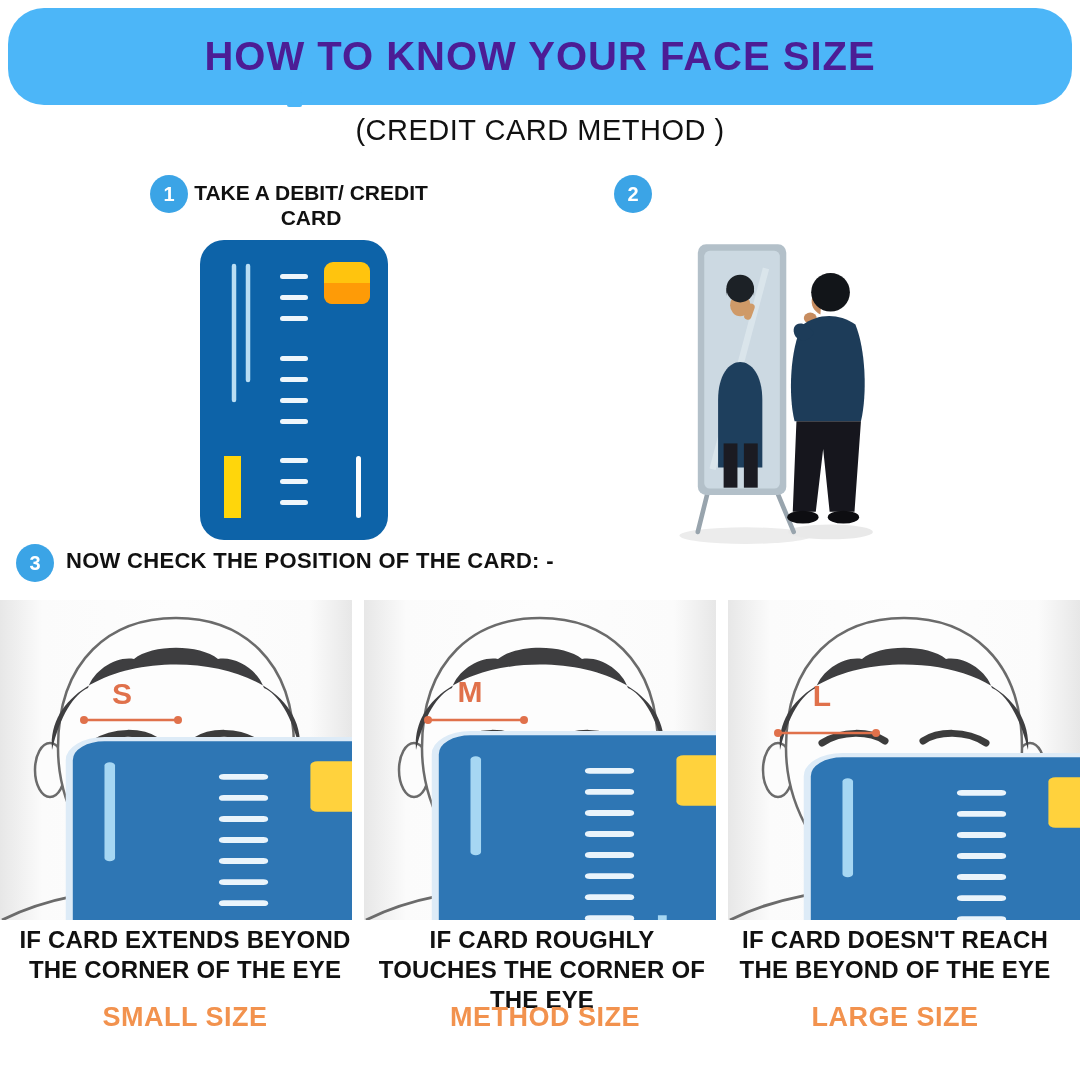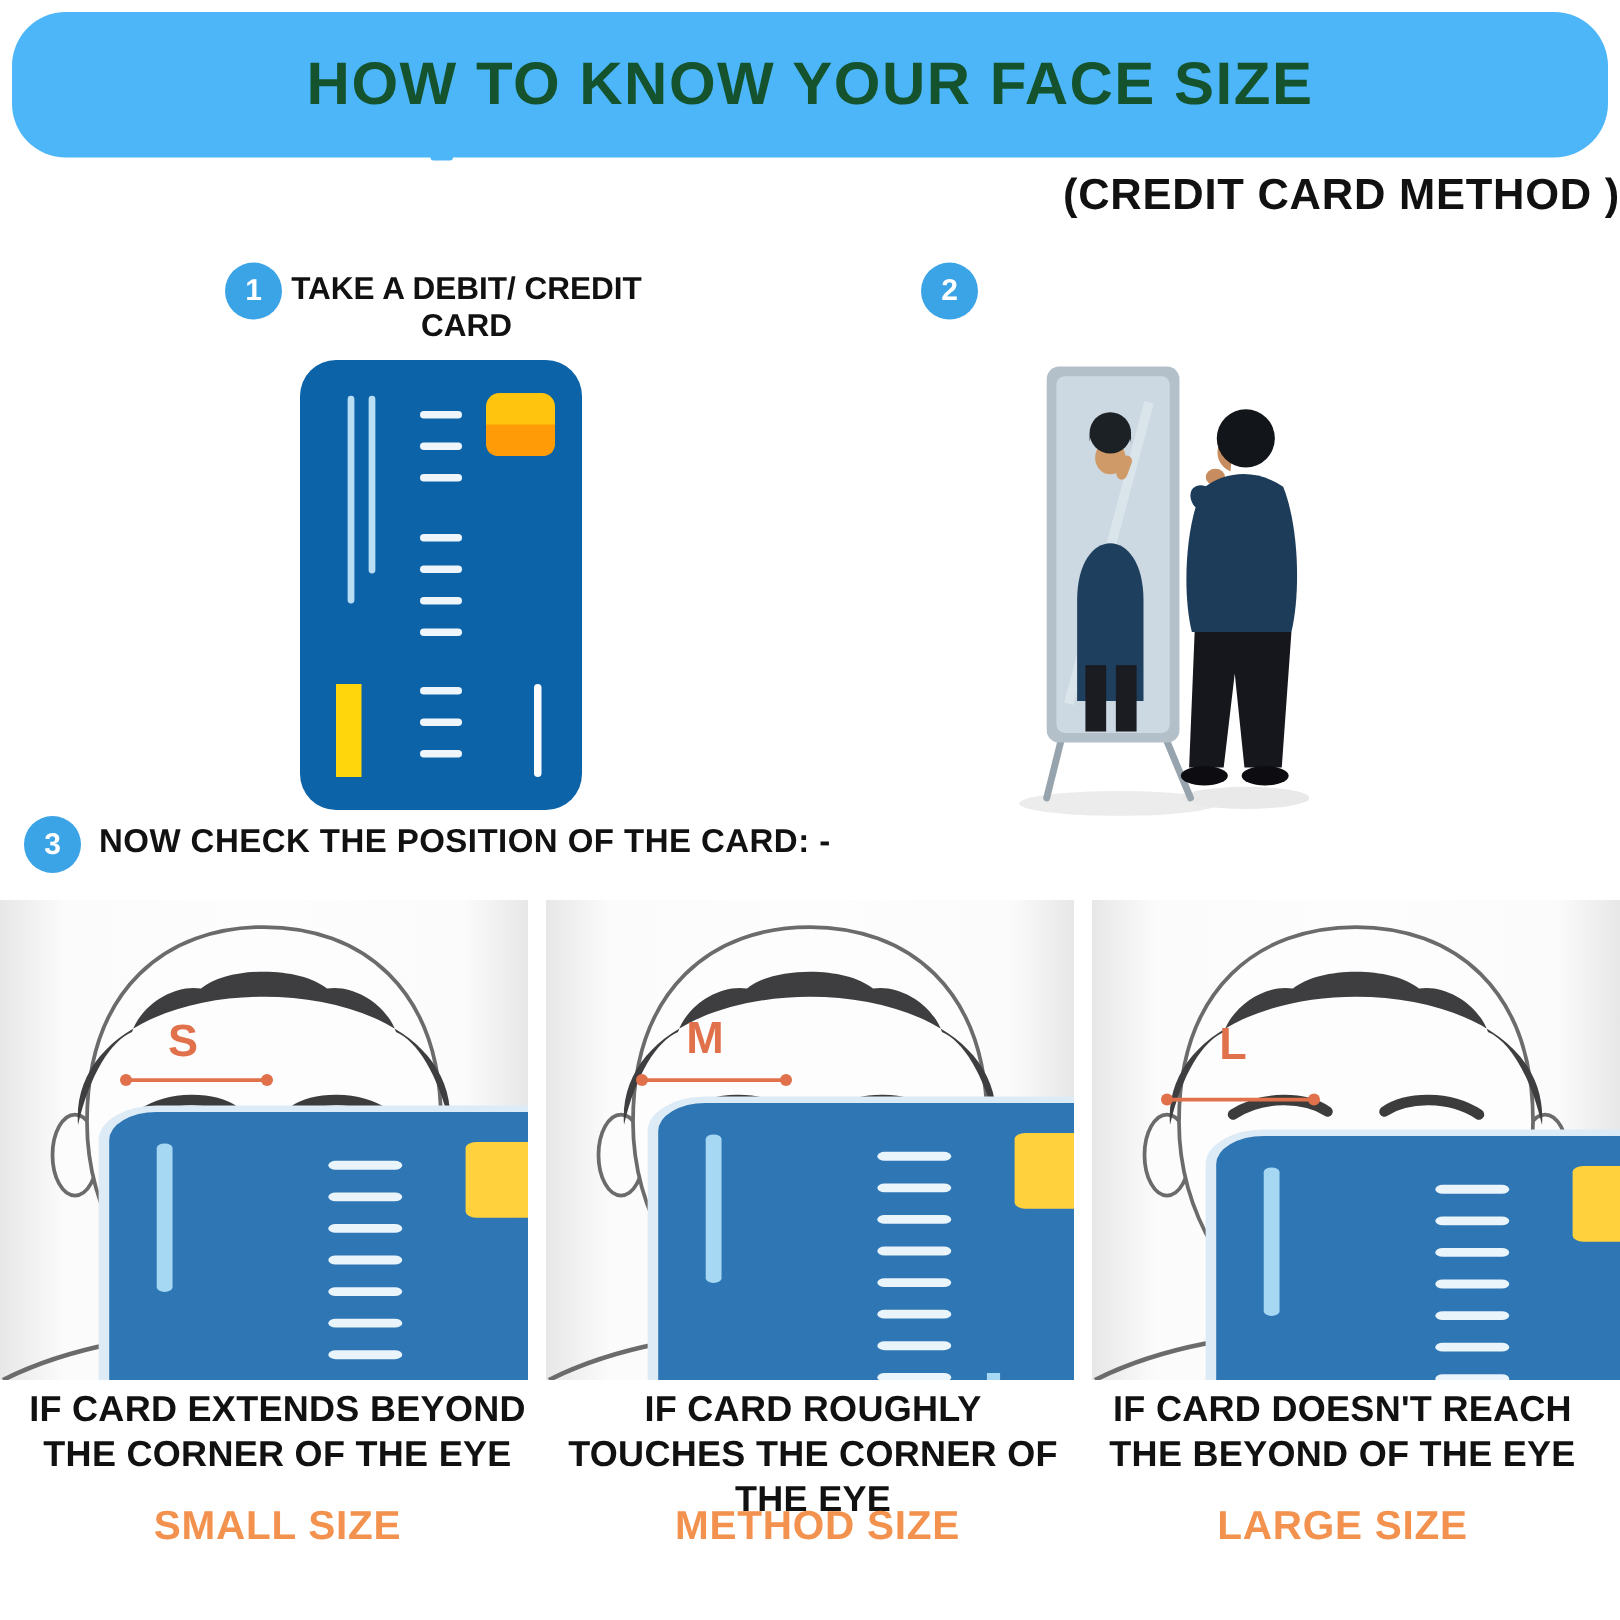--- a/index.html
+++ b/index.html
@@ -8,29 +8,29 @@
     background:#ffffff; overflow:hidden;
     font-family:"Liberation Sans", sans-serif;
   }
   
   .banner {
     position:absolute; left:8px; top:8px; width:1064px; height:97px;
     background:#4cb6f8; border-radius:36px;
     display:flex; align-items:center; justify-content:center;
   }
   .banner h1 {
-    margin:0; color:#14532d; font-size:40px; font-weight:800; letter-spacing:1px;
+    margin:0; color:#4c1d95; font-size:40px; font-weight:800; letter-spacing:1px;
   }
   .artifact-square {
     position:absolute; left:287px; top:92px; width:15px; height:15px;
     background:#4cb6f8; border-radius:2px;
   }
   .subtitle {
     position:absolute; left:0; top:114px; width:100%;
-    text-align:right; font-size:29px; font-weight:700; color:#111; letter-spacing:0.5px;
+    text-align:center; font-size:29px; font-weight:400; color:#111; letter-spacing:0.5px;
   }
   
   .badge {
     position:absolute; width:38px; height:38px; border-radius:50%;
     background:#3ba4e6; color:#ffffff; font-size:20px; font-weight:700;
     display:flex; align-items:center; justify-content:center;
   }
   .badge1 { left:150px; top:175px; }
   .badge2 { left:614px; top:175px; }
   .badge3 { left:16px;  top:544px; }

